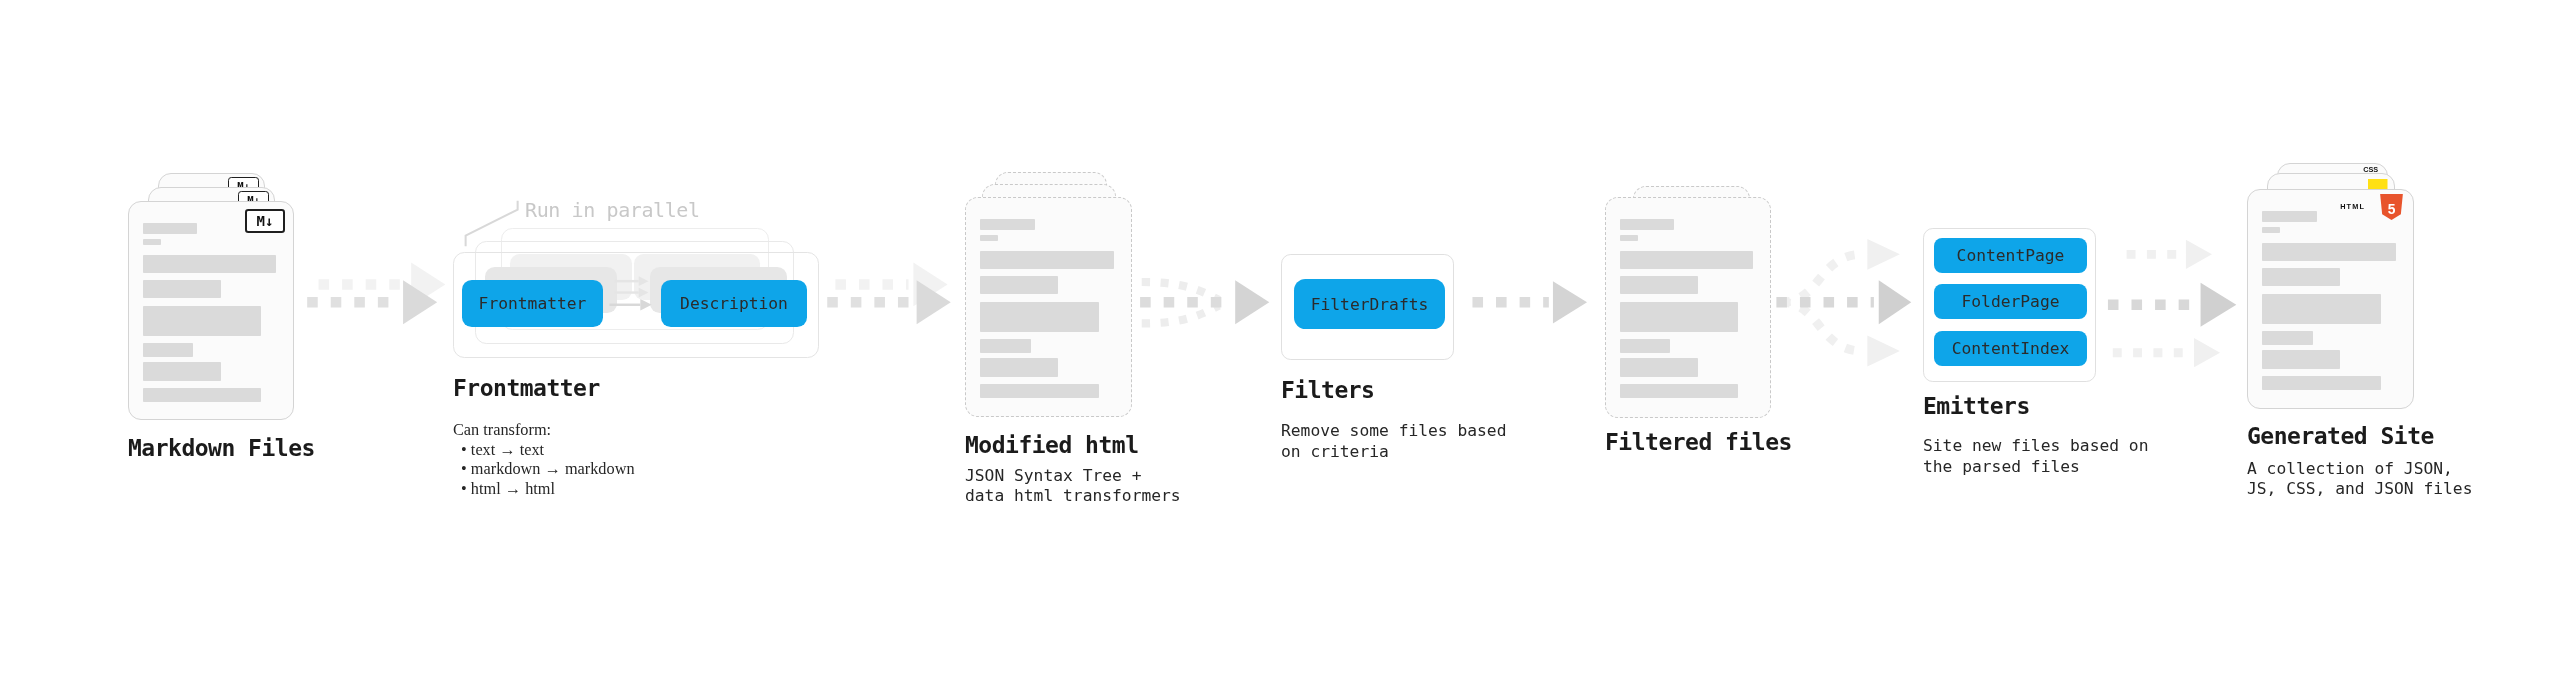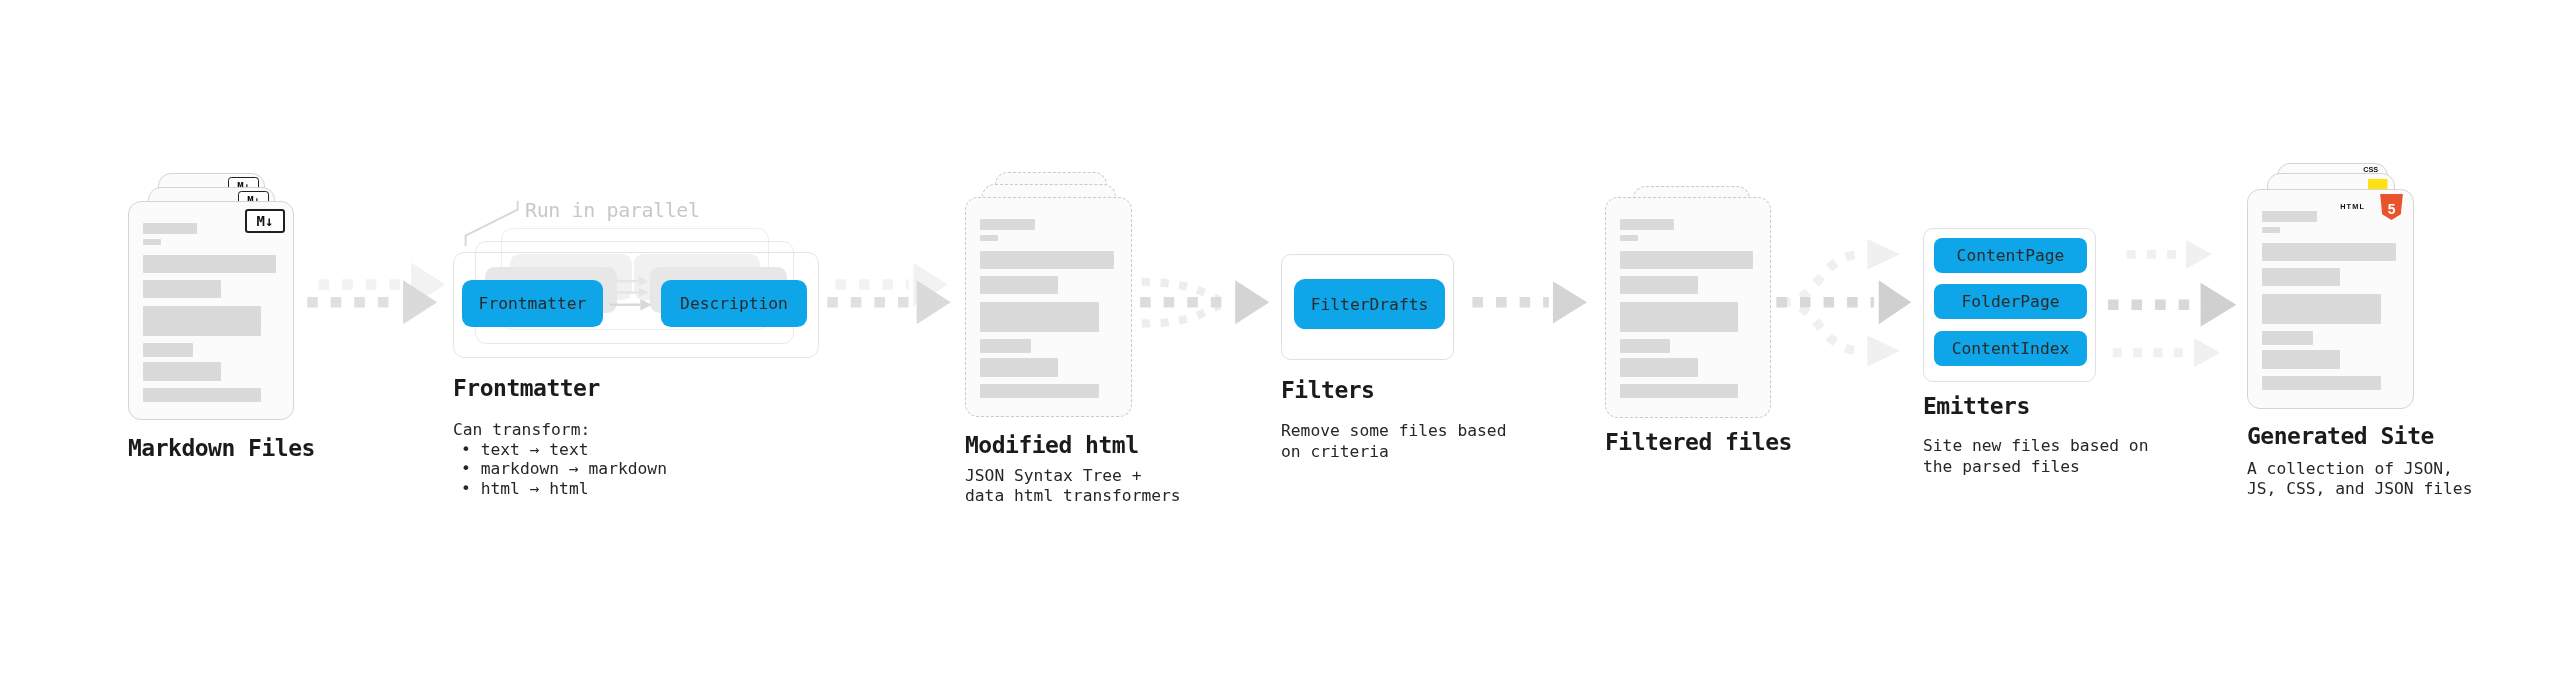--- a/index.html
+++ b/index.html
@@ -39,21 +39,21 @@
   .node { position:absolute; background:#0ea5e9; border-radius:9.8px; box-sizing:border-box;
     display:flex; align-items:center; justify-content:center;
     font-size:16.3px; color:#2b2b2b; white-space:nowrap; }
   .node.ghost1 { background:#e7e7e7; }
   .node.ghost2 { background:#f1f1f1; }
 
   
   .sec-label { position:absolute; font-size:23px; font-weight:600; color:#1b1b1b; white-space:nowrap; letter-spacing:-0.5px; }
   .note { position:absolute; font-size:16.3px; color:#262626; white-space:nowrap; }
   .note .ln { line-height:20.3px; }
-  .note .ln.tight { line-height:19.5px; }
+  .note .ln.tight { line-height:19.5px;font-family:Liberation Serif, serif; }
   .note .indent { margin-left:8.1px; }
   .annotation { position:absolute; font-size:20px; color:#c8c8c8; white-space:nowrap; letter-spacing:-0.4px; }
 </style>
 </head>
 <body>
 
 <div class="canvas">
 
   <div>
     <div class="doc" style="left:158px;top:173px;width:107px;height:57px;">

